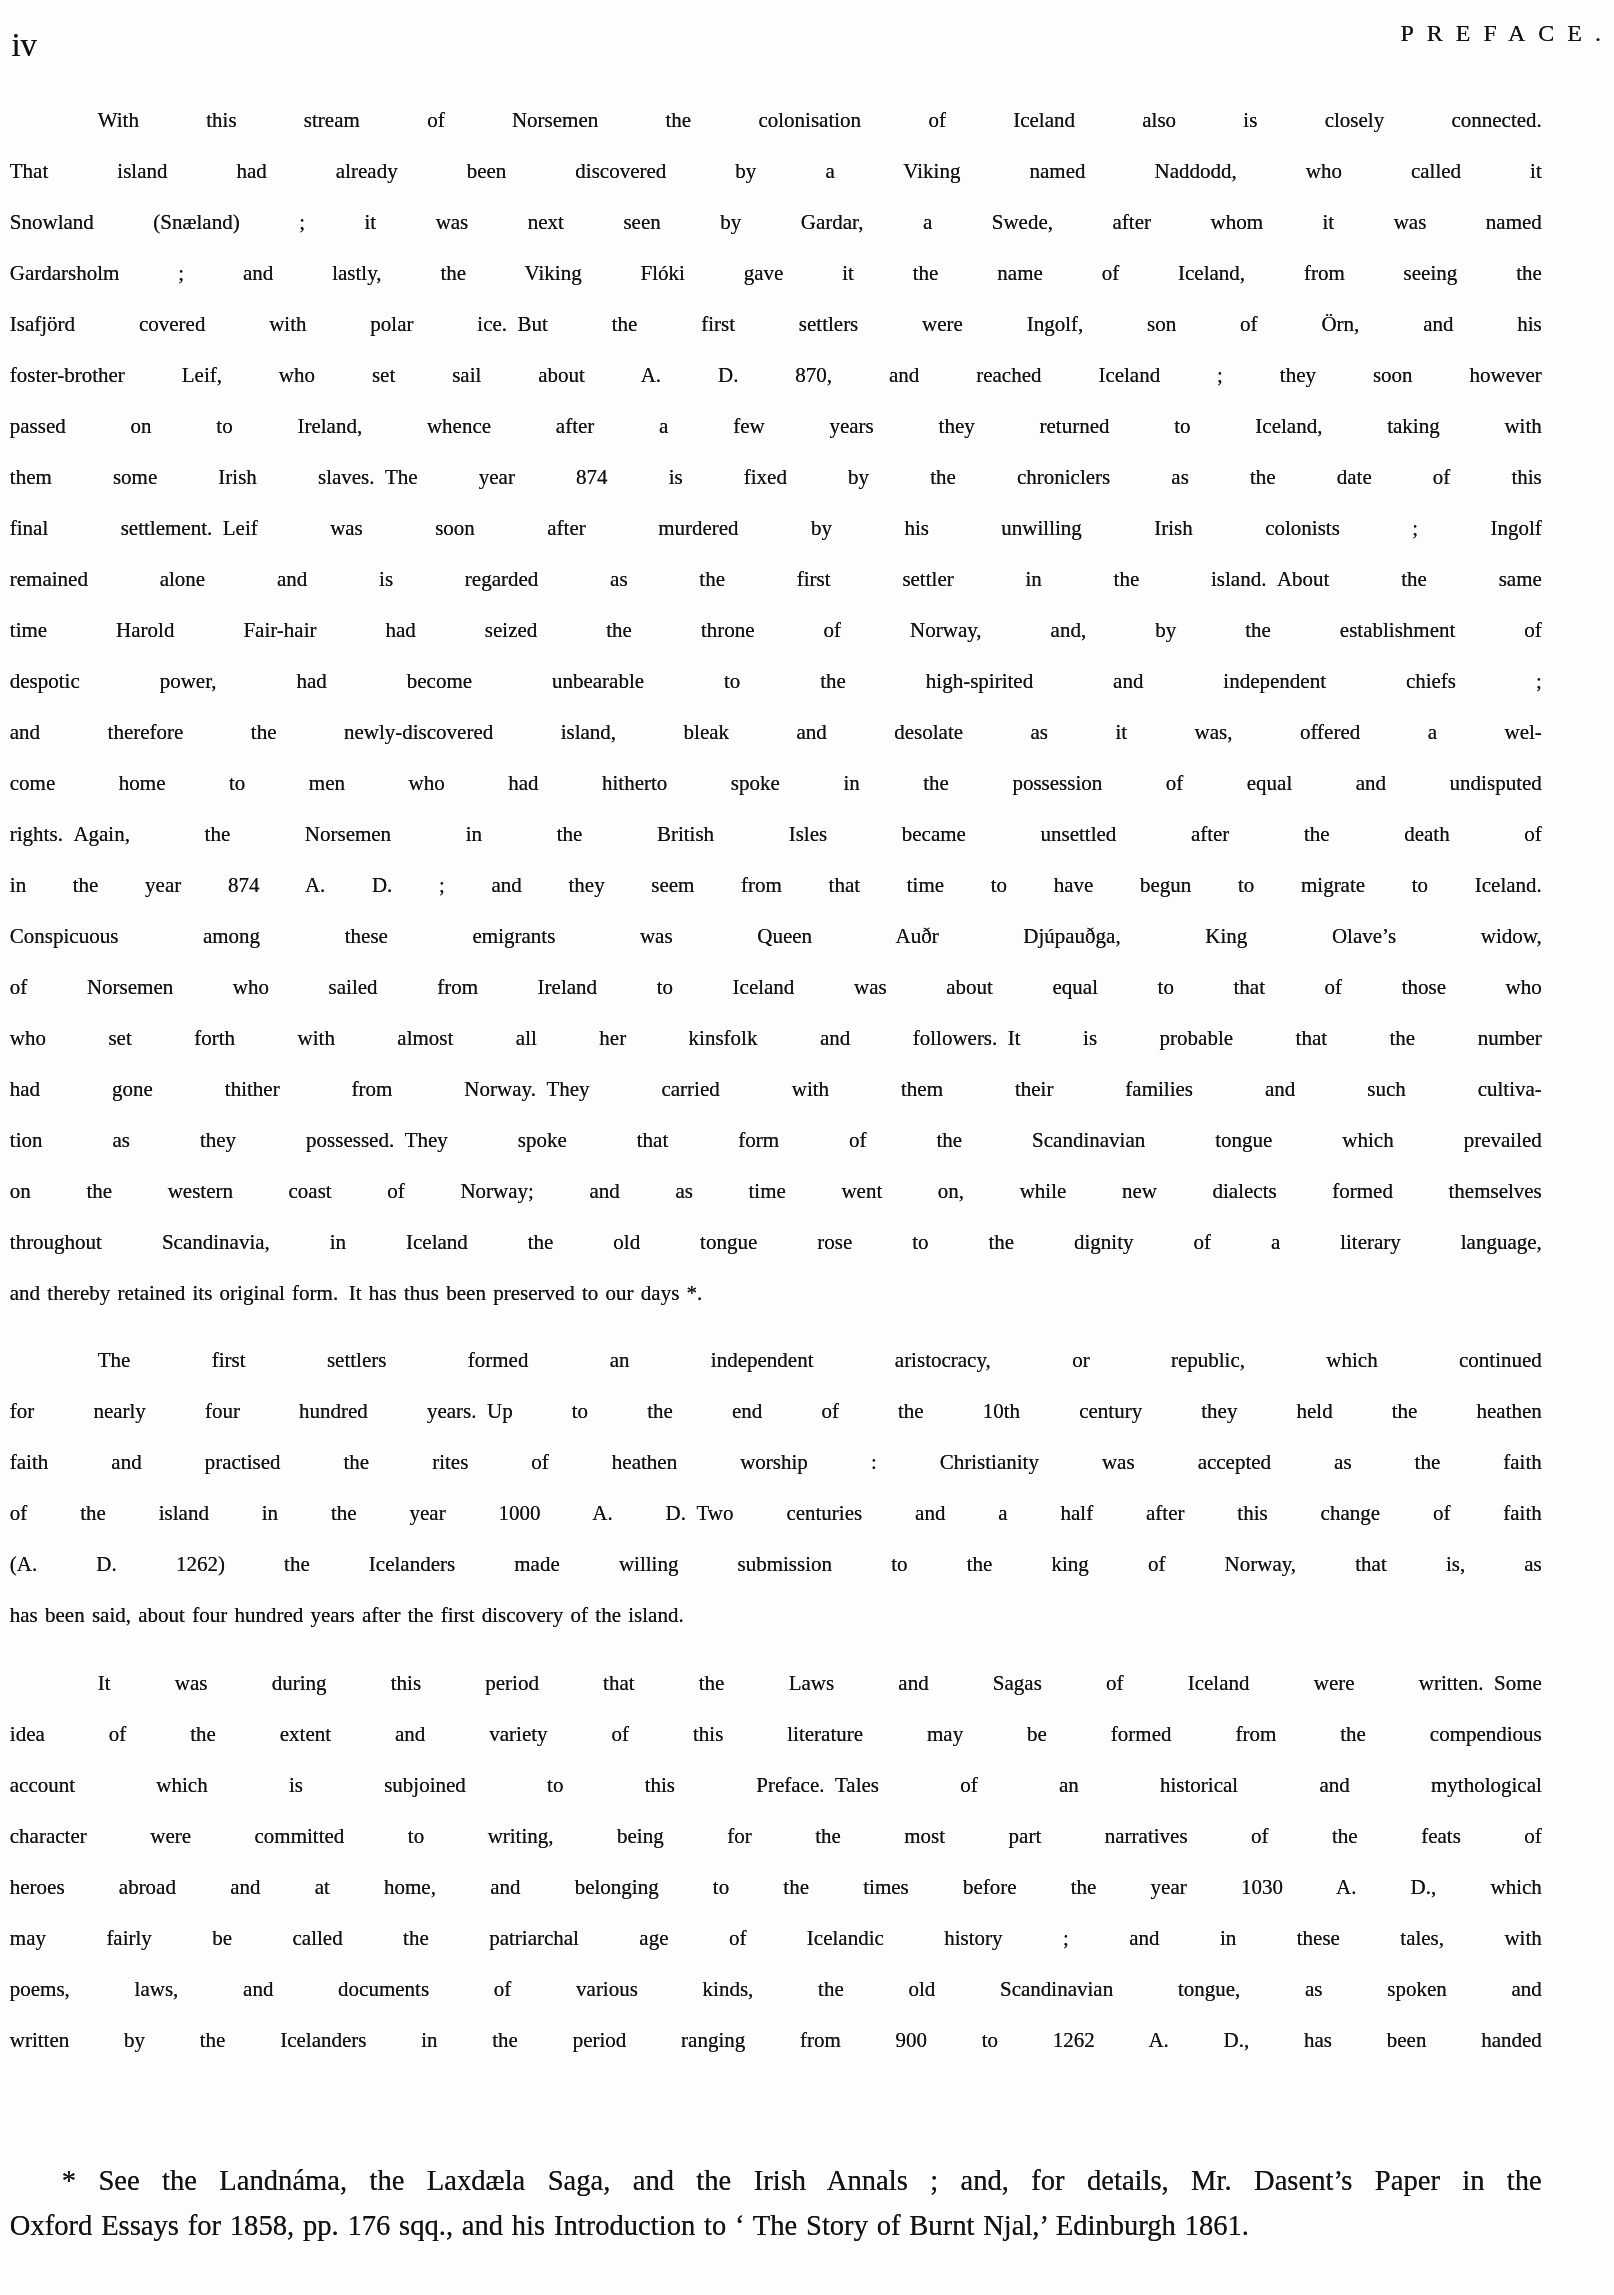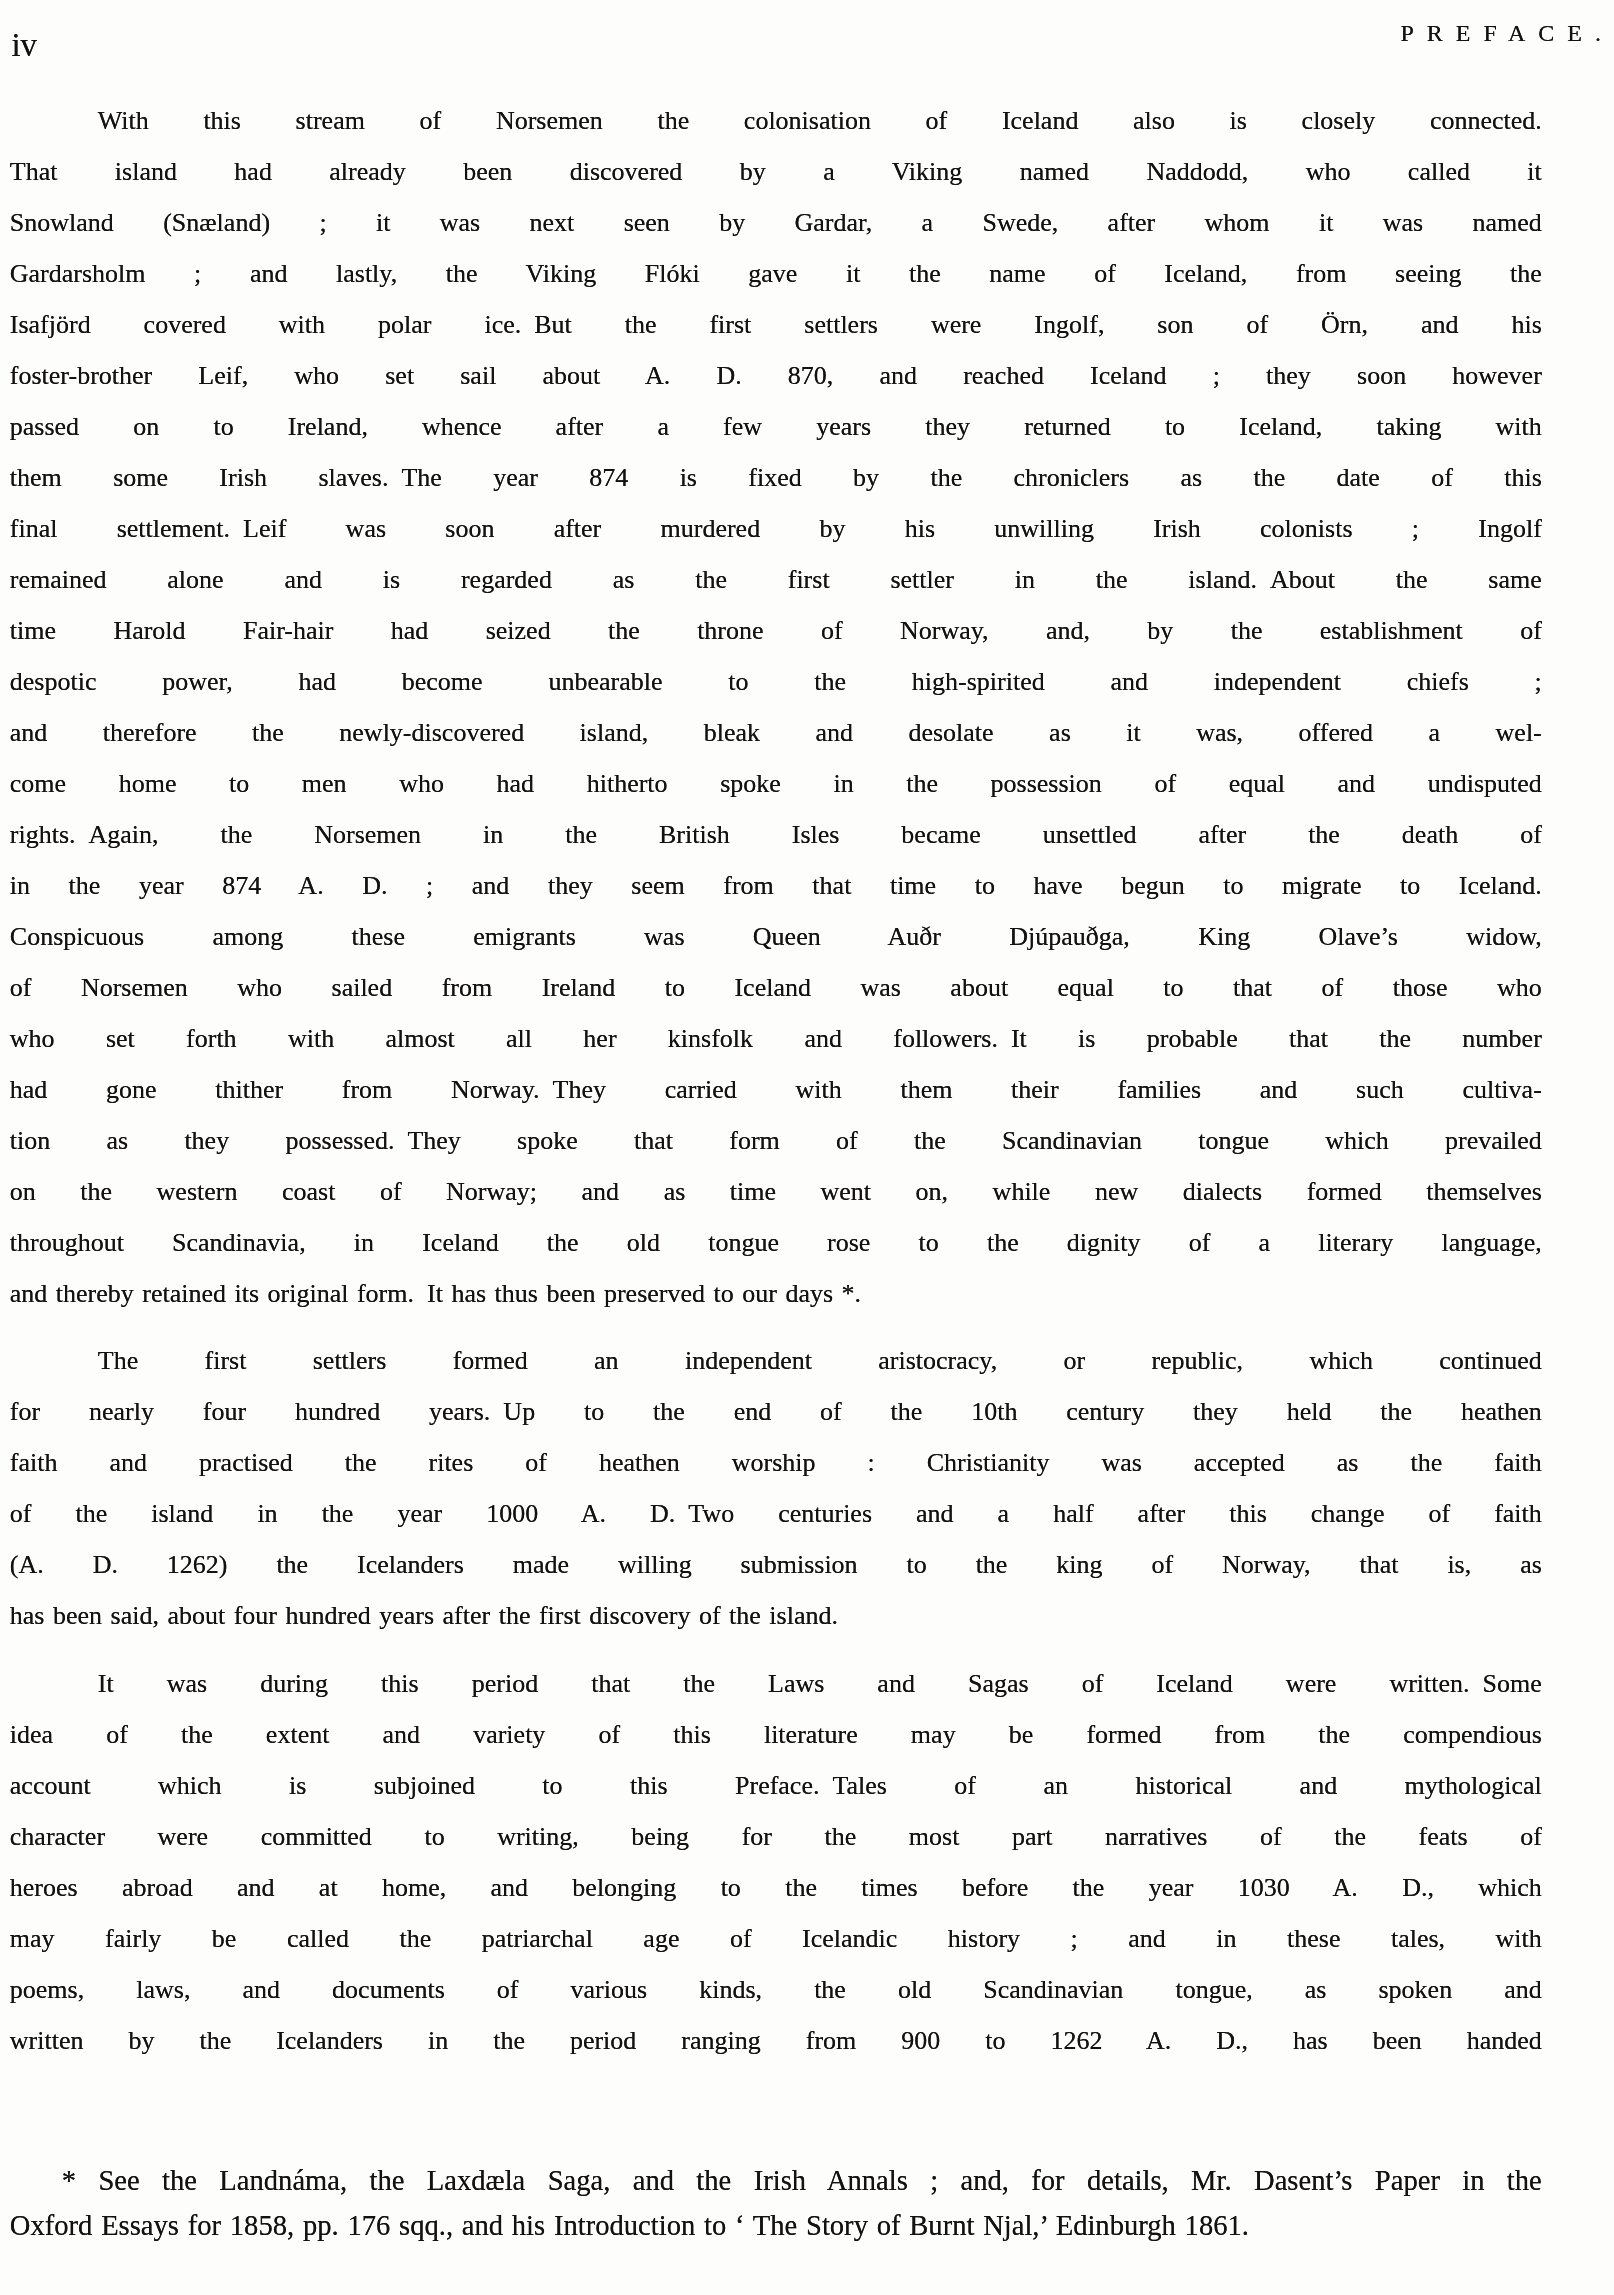--- a/index.html
+++ b/index.html
@@ -17,21 +17,21 @@
     position:absolute; top:29px; left:11.4px;
     font-size:33px; line-height:1;
   }
   .title {
     position:absolute; top:21px; left:0; width:100%;
     text-align:right; font-size:24px; letter-spacing:13px; text-indent:13px;
     line-height:1;
   }
   .body-text {
     position:absolute; top:95px; left:9.8px; width:1532px;
-    font-size:26px; line-height:51px; word-spacing:2px;
+    font-size:21px; line-height:51px; word-spacing:2px;
   }
   .para { margin:0 0 16.3px 0; }
   .para:last-child { margin-bottom:0; }
   .line { text-align:justify; text-align-last:justify; }
   .line.para-end { text-align-last:left; }
   .para .line:first-child { text-indent:88px; }
   .italic { }
   .footnote {
     position:absolute; top:2158px; left:9.8px; width:1532px;
     font-size:28.6px; line-height:45px; word-spacing:1.6px;

